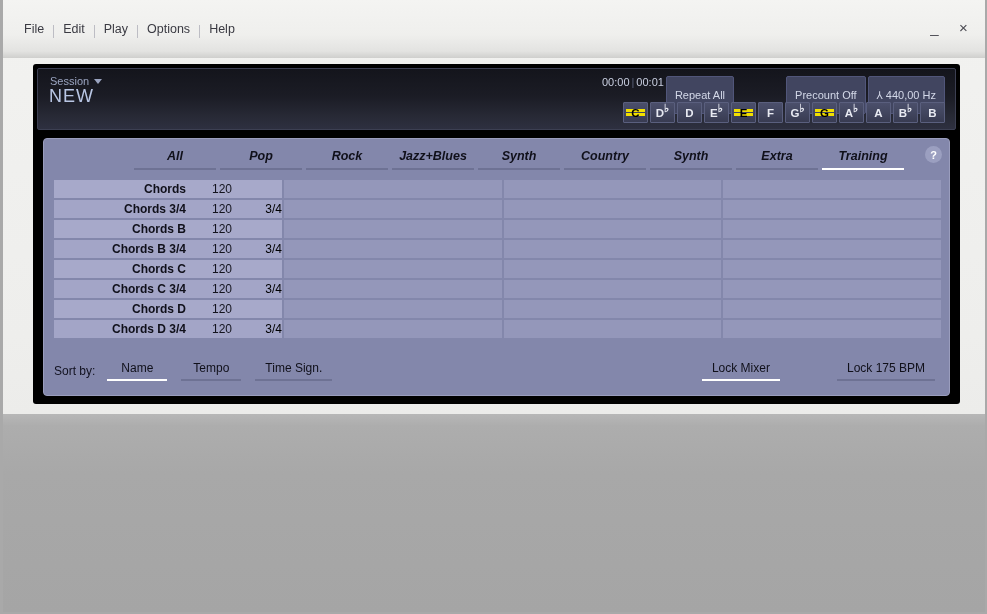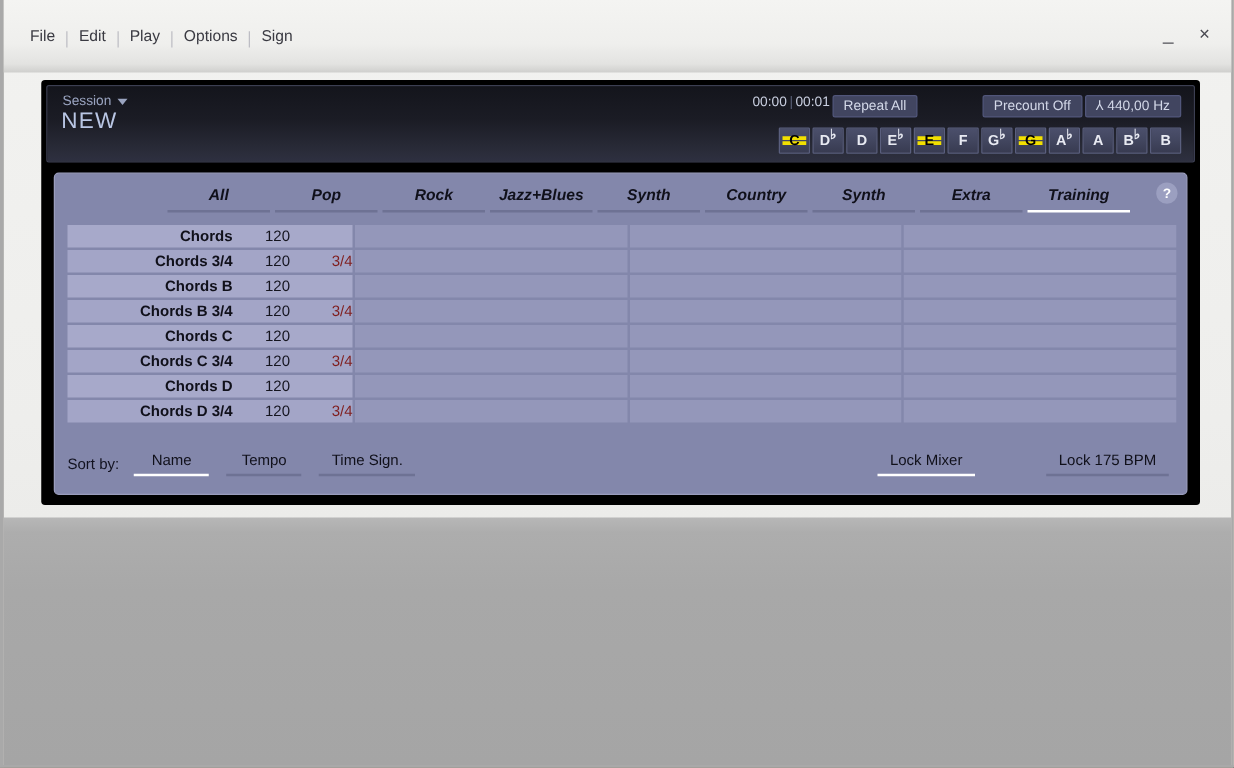--- a/index.html
+++ b/index.html
@@ -88,21 +88,21 @@
   }
   #transport {
     position: absolute; right: 10px; top: 7px;
     display: flex; align-items: flex-start; gap: 2px;
     font-size: 11px;
   }
   .time-val { color: #c9cfe0; }
   .time-div { color: #5a6078; }
   .tag-btn {
     background: #414560; color: #d3d8e8;
-    padding: 1px 8px; border-radius: 2px;
+    padding: 11px 8px; border-radius: 2px;
     font-size: 11px; line-height: 14px;
     border: 1px solid #51567a;
   }
   #transport .spacer { width: 48px; }
   #tuning { display: flex; align-items: center; gap: 3px; }
   .fork { font-size: 11px; }
 
   
   #keys {
     position: absolute; right: 10px; bottom: 6px;
@@ -170,21 +170,21 @@
     margin-bottom: 0px;
     font-size: 12px;
   }
   .srow .cells { display: flex; background: #a7a9ca; height: 18px; align-items: center; text-align: right; }
   .srow.odd .cells { background: #a3a5c7; }
   .c-name {
     width: 132px; padding-left: 8px;
     font-weight: bold; color: #10101a;
   }
   .c-tempo { width: 46px; color: #14141e; }
-  .c-sig   { width: 50px; color: #7f1d1d; }
+  .c-sig   { width: 50px; color: #000000; }
   .srow .cells2 {
     width: 222px; height: 18px; margin-left: 2px;
     background: #9497ba;
   }
   .srow .cells3 {
     width: 222px; height: 18px; margin-left: 2px;
     background: #9497ba;
   }
 
   
@@ -224,21 +224,21 @@
   <div id="titlebar">
     <div id="menubar">
       <div class="menu-item">File</div>
       <div class="menu-sep"></div>
       <div class="menu-item">Edit</div>
       <div class="menu-sep"></div>
       <div class="menu-item">Play</div>
       <div class="menu-sep"></div>
       <div class="menu-item">Options</div>
       <div class="menu-sep"></div>
-      <div class="menu-item">Sign</div>
+      <div class="menu-item">Help</div>
     </div>
     <div id="winbtns">
       <div class="winbtn">_</div>
       <div class="winbtn">×</div>
     </div>
   </div>
 
   <div id="blackframe">
 
     <div id="display">

